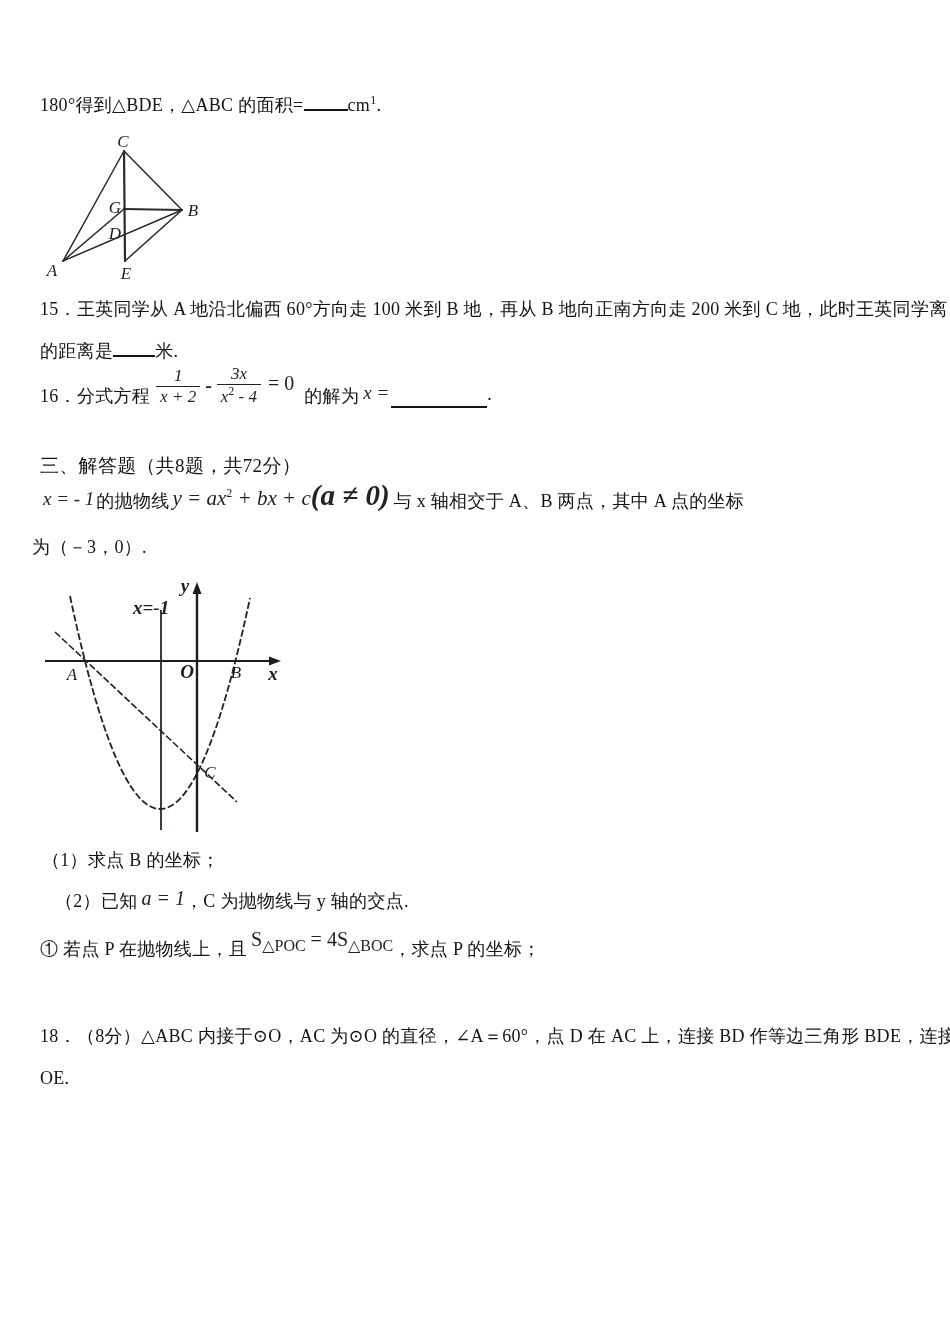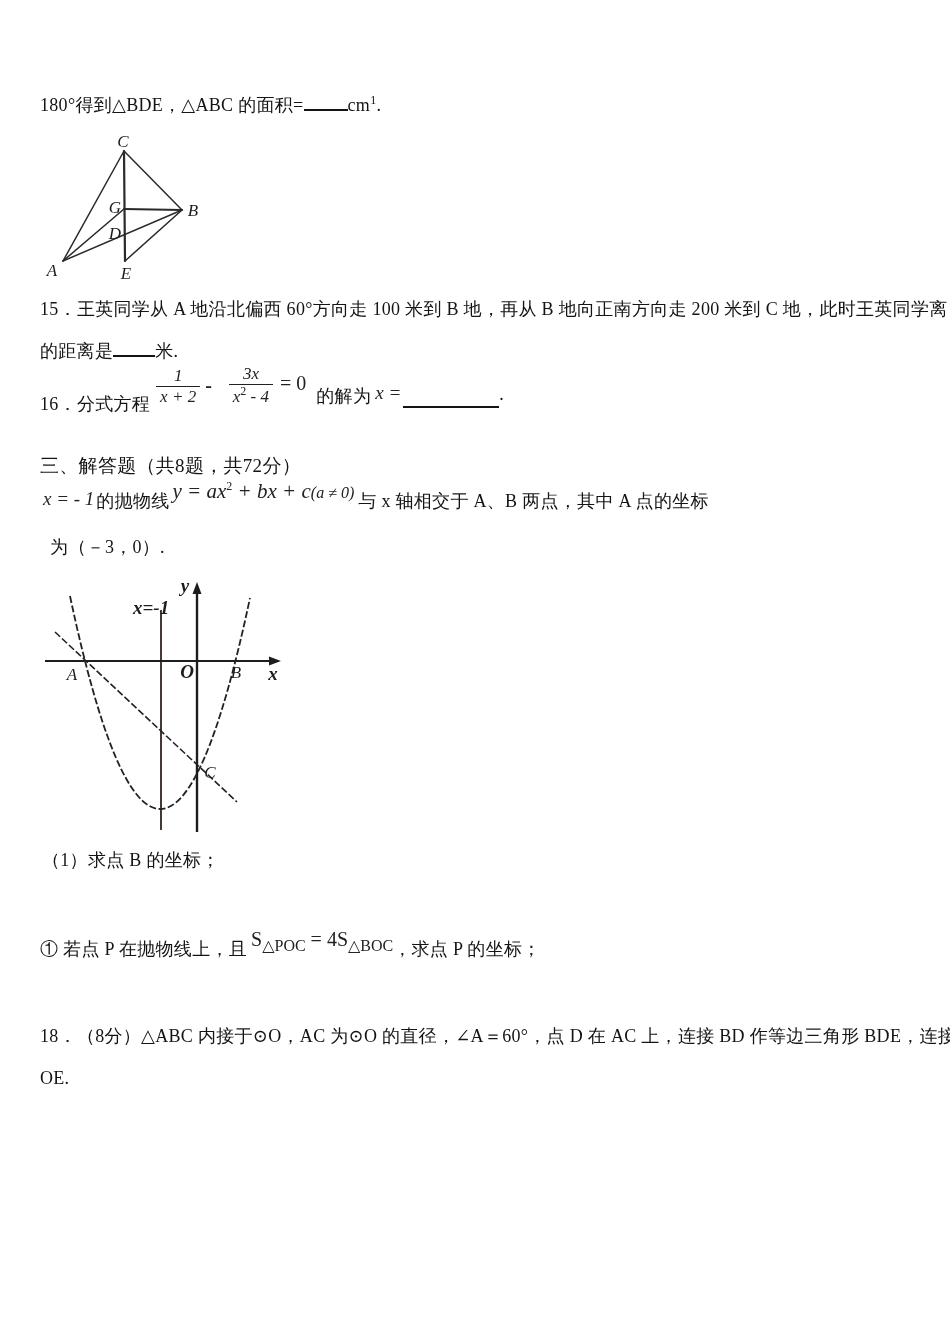--- a/index.html
+++ b/index.html
@@ -51,48 +51,48 @@
     <text class="figlbl" x="14" y="143" text-anchor="middle">A</text>
     <text class="figlbl" x="88" y="146" text-anchor="middle">E</text>
   </svg>
 
   <div class="abs cjk" style="left:40px;top:297px;">15．王英同学从 A 地沿北偏西 60°方向走 100 米到 B 地，再从 B 地向正南方向走 200 米到 C 地，此时王英同学离 A 地</div>
   <div class="abs cjk" style="left:40px;top:339px;">
     <span>的距离是</span><span class="blank" style="width:42px;height:15px;"></span><span>米.</span>
   </div>
 
   <div class="abs row" style="left:40px;top:362px;">
-    <span class="cjk" style="margin-top:30px;">16．分式方程</span>
+    <span class="cjk" style="margin-top:22px;">16．分式方程</span>
     <span class="frac" style="margin-top:4px;margin-left:6px;">
       <span class="num">1</span>
       <span class="bar"></span>
       <span class="den">x + 2</span>
     </span>
     <span class="mathu" style="margin-top:12px;margin-left:5px;font-weight:700;">-</span>
-    <span class="frac" style="margin-top:2px;margin-left:17px;">
+    <span class="frac" style="margin-top:2px;margin-left:5px;">
       <span class="num">3x</span>
       <span class="bar"></span>
       <span class="den"><span>x</span><sup class="s2">2</sup><span> - 4</span></span>
     </span>
     <span class="mathu" style="margin-top:10px;margin-left:7px;">= 0</span>
     <span class="cjk" style="margin-top:22px;margin-left:10px;">的解为</span>
     <span class="math" style="margin-top:20px;margin-left:4px;">x =</span>
     <span class="blank" style="width:96px;height:16px;margin-top:28px;margin-left:2px;"></span>
     <span class="cjk" style="margin-top:22px;">.</span>
   </div>
 
   <div class="abs cjk" style="left:40px;top:453px;font-size:19px;">三、解答题（共8题，共72分）</div>
 
   <div class="abs row" style="left:40px;top:479px;">
     <span class="math" style="margin-top:9px;margin-left:3px;">x = - 1</span>
     <span class="cjk" style="margin-top:10px;margin-left:2px;">的抛物线</span>
-    <span class="math eqn" style="margin-top:0;margin-left:3px;"><span>y = ax</span><sup class="s2">2</sup><span> + bx + c</span><span style="font-size:16px;">(a ≠ 0)</span></span>
+    <span class="math eqn" style="margin-top:0;margin-left:3px;"><span>y = ax</span><sup class="s2">2</sup><span> + bx + c</span><span style="font-size:29px;font-weight:bold;">(a ≠ 0)</span></span>
     <span class="cjk" style="margin-top:10px;margin-left:4px;">与 x 轴相交于 A、B 两点，其中 A 点的坐标</span>
   </div>
-  <div class="abs cjk" style="left:50px;top:535px;text-align:right;">为（－3，0）.</div>
+  <div class="abs cjk" style="left:32px;top:535px;text-align:right;">为（－3，0）.</div>
 
   <svg class="abs" style="left:45px;top:578px;" width="245" height="262" viewBox="0 0 245 262">
 
     <line x1="116" y1="32" x2="116" y2="252" stroke="#443a35" stroke-width="2"></line>
 
     <line x1="152" y1="12" x2="152" y2="254" stroke="#1d1d1d" stroke-width="2.4"></line>
     <polygon points="152,4 147.5,16 156.5,16" fill="#1d1d1d"></polygon>
 
     <line x1="0" y1="83" x2="228" y2="83" stroke="#1d1d1d" stroke-width="2"></line>
     <polygon points="236,83 224,78.5 224,87.5" fill="#1d1d1d"></polygon>
@@ -105,20 +105,25 @@
     <text class="figlblB" x="140" y="14" text-anchor="middle">y</text>
     <text class="figlblB" x="228" y="102" text-anchor="middle">x</text>
     <text class="figlblB" x="142" y="100" text-anchor="middle">O</text>
     <text class="figlbl" x="27" y="102" text-anchor="middle">A</text>
     <text class="figlbl" x="191" y="100" text-anchor="middle">B</text>
     <text class="figlbl" x="165" y="200" text-anchor="middle">C</text>
   </svg>
 
   <div class="abs cjk" style="left:42px;top:848px;">（1）求点 B 的坐标；</div>
 
+  <div class="abs row" style="left:55px;top:885px;">
+    <span class="cjk" style="margin-top:4px;">（2）已知</span>
+    <span class="math" style="margin-top:2px;margin-left:4px;font-size:20px;">a = 1</span>
+    <span class="cjk" style="margin-top:4px;">，C 为抛物线与 y 轴的交点.</span>
+  </div>
 
   <div class="abs row" style="left:40px;top:928px;">
     <span class="cjk" style="margin-top:9px;">① 若点 P 在抛物线上，且</span>
     <span class="mathu" style="margin-top:0;margin-left:4px;"><span>S</span><sub class="sb">△POC</sub><span> = 4S</span><sub class="sb">△BOC</sub></span>
     <span class="cjk" style="margin-top:9px;">，求点 P 的坐标；</span>
   </div>
 
 
   <div class="abs cjk" style="left:40px;top:1024px;">18．（8分）△ABC 内接于⊙O，AC 为⊙O 的直径，∠A＝60°，点 D 在 AC 上，连接 BD 作等边三角形 BDE，连接</div>
   <div class="abs cjk" style="left:40px;top:1068px;">OE.</div>

